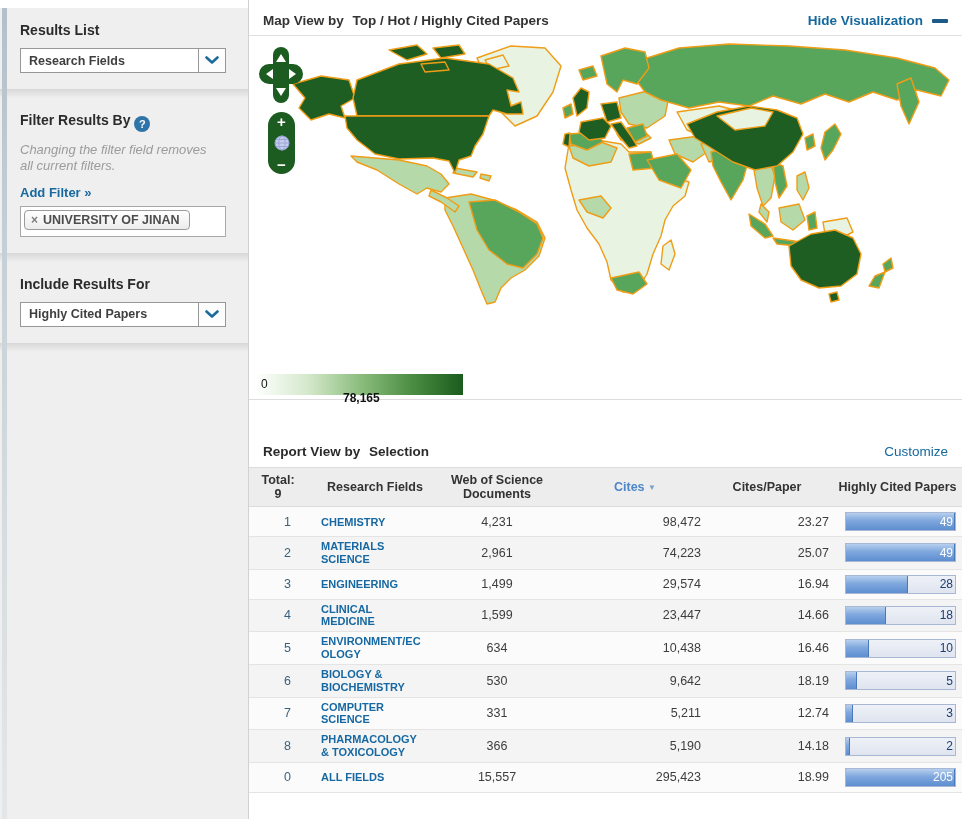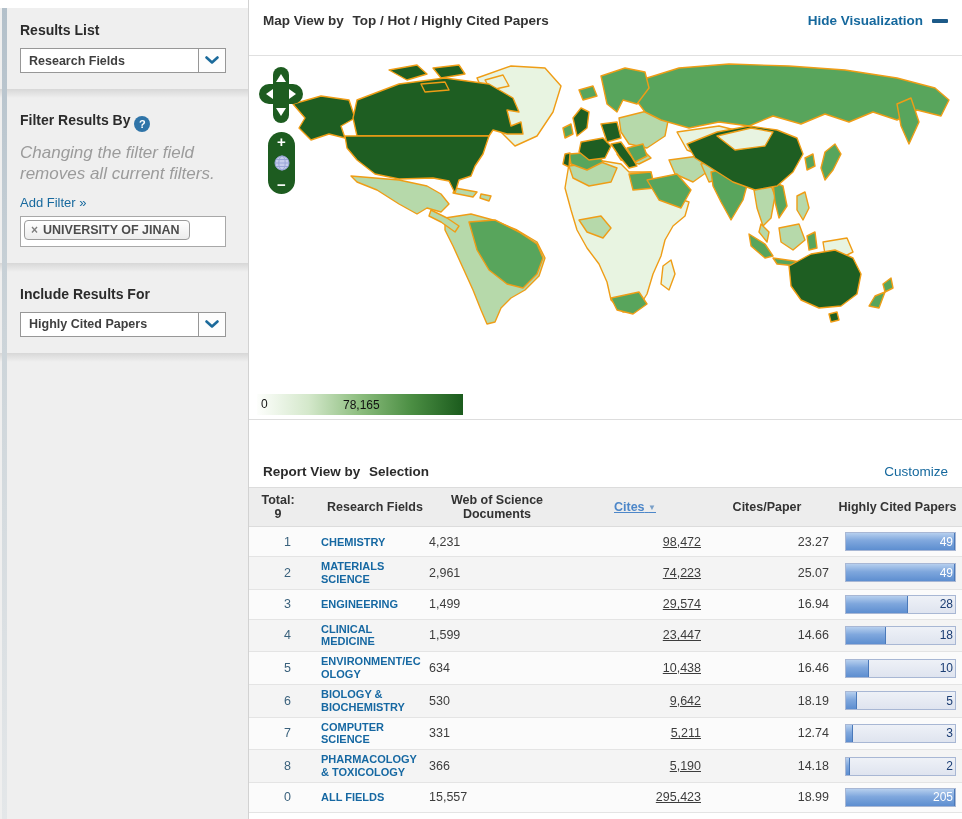--- a/index.html
+++ b/index.html
@@ -16,78 +16,78 @@
   .side-divider { height:9px; background:linear-gradient(180deg,#d7d7d7,#efefef); }
   .side-title { font-size:14px; font-weight:bold; color:#2b2b2b; margin-bottom:10px; }
   .dropdown { width:206px; height:25px; background:#fff; border:1px solid #979797;
     display:flex; align-items:center; }
   .dropdown .dd-value { flex:1; font-size:12.5px; font-weight:bold; color:#3f3f3f; padding-left:8px; }
   .dropdown .dd-btn { width:27px; align-self:stretch; border-left:1px solid #979797;
     display:flex; align-items:center; justify-content:center; background:#fdfdfd; }
   .help-badge { display:inline-flex; width:16px; height:16px; border-radius:50%;
     background:#2f74a8; color:#fff; font-size:11px; font-weight:bold;
     align-items:center; justify-content:center; vertical-align:-3px; margin-left:4px; }
-  .filter-note { font-style:italic; color:#9b9b9b; font-size:17px; width:202px;
+  .filter-note { font-style:italic; color:#9b9b9b; font-size:13px; width:202px;
     line-height:1.25; margin-bottom:8px; }
-  .add-filter { font-size:13px; font-weight:normal; color:#17699e; text-decoration:none;
+  .add-filter { font-size:13px; font-weight:bold; color:#17699e; text-decoration:none;
     display:inline-block; margin-bottom:6px; }
   .tag-box { width:206px; min-height:31px; background:#fff; border:1px solid #a8a8a8;
     padding:3px; }
   .filter-tag { display:inline-flex; align-items:center; border:1px solid #9b9b9b;
     border-radius:4px; background:linear-gradient(180deg,#fff,#ececec);
     padding:2px 9px 2px 6px; font-size:12.5px; font-weight:bold; color:#4d4d4d; }
   .filter-tag .x { color:#7d7d7d; font-weight:bold; margin-right:5px; font-size:12px; }
   .btn-row { padding:18px 0 0 20px; }
   .btn { display:inline-block; border:1px solid #a3a3a3; background:#fcfcfc;
     color:#16527f; font-size:13px; font-weight:bold; padding:5px 13px;
     border-radius:2px; margin-right:10px; cursor:pointer; }
 
   
   .main { position:absolute; left:248px; top:0; width:714px; height:819px;
     background:#fff; border-left:1px solid #d2d2d2; overflow:hidden; }
 
   .map-header { display:flex; justify-content:space-between; align-items:center;
-    padding:13px 14px 27px 14px; border-bottom:1px solid #e0e0e0; }
+    padding:13px 14px 7px 14px; border-bottom:1px solid #e0e0e0; }
   .map-title { font-size:13.5px; font-weight:bold; color:#333; }
   .map-title .t2 { margin-left:5px; }
   .hide-link { display:flex; align-items:center; font-size:13.5px; font-weight:bold;
     color:#15689d; text-decoration:none; }
   .minus-glyph { width:16px; height:4px; background:#1c5a88; border-radius:1px; margin-left:9px; }
 
   .map-area { position:relative; height:336px; }
   .map-area svg.world { position:absolute; left:0; top:4px; }
   svg.world path { stroke:#ef9d16; stroke-width:1.4; stroke-linejoin:round; }
 
   .map-controls { position:absolute; left:9px; top:10px; width:50px; }
   .zoom-pill { width:27px; height:62px; background:#1d5c20; border-radius:14px;
     margin:4px 0 0 10px; display:flex; flex-direction:column; align-items:center;
     justify-content:space-between; padding:3px 0; }
   .zoom-pill .zi, .zoom-pill .zo { color:#fff; font-size:15px; font-weight:bold; line-height:13px; }
 
   .legend { position:relative; margin:2px 0 4px 8px; width:206px; height:21px;
     background:linear-gradient(90deg,#fdfefc 0%,#d4e8cb 25%,#8cbd7e 50%,#4b8e43 75%,#1b5b1d 100%); }
   .legend .lmin { position:absolute; left:4px; top:3px; font-size:12px; color:#111; }
-  .legend .lmax { position:absolute; left:86px; top:4px; font-size:12px; color:#111; }
+  .legend .lmax { position:absolute; left:86px; top:17px; font-size:12px; color:#111;font-weight:bold; }
 
   
   .report { border-top:1px solid #ddd; }
   .report-header { display:flex; justify-content:space-between; align-items:center;
     height:31px; padding:0 14px;margin-top:36px; }
   .report-title { font-size:13.5px; font-weight:bold; color:#2b2b2b; }
   .report-title .t2 { margin-left:5px; }
   .customize-link { font-size:13.5px; font-weight:normal; color:#15689d; text-decoration:none; }
 
   .thead { display:flex; align-items:center; background:#ededed;
     border-top:1px solid #dcdcdc; border-bottom:1px solid #dcdcdc;
     min-height:40px; font-size:12.5px; font-weight:bold; color:#333; line-height:1.15; }
   .tc { flex:none; }
   .c-rank { width:58px; text-align:center; }
   .c-field { width:122px; padding-left:14px; }
-  .c-docs { width:140px; text-align:left; padding-right:4px; }
-  .c-cites { width:136px; text-align:right; padding-right:4px;text-decoration:underline; }
+  .c-docs { width:140px; text-align:center; padding-right:4px; }
+  .c-cites { width:136px; text-align:right; padding-right:4px; }
   .c-cpp { width:128px; text-align:right; padding-right:4px; }
   .c-bar { flex:1; padding-left:12px; }
   .thead .c-field, .thead .c-docs, .thead .c-cites, .thead .c-cpp { text-align:center; }
   .thead .c-bar { text-align:center; padding-left:0; }
   .sorted { color:#4d87c9; }
   .sort-arrow { font-size:8px; color:#7aa0c8; vertical-align:1px; }
 
   .trow { display:flex; align-items:center; border-bottom:1px solid #e4e4e4;
     min-height:30px; padding:3px 0; font-size:12.5px; color:#3d3d3d; }
   .trow:nth-child(odd) { background:#fbfbfb; }

